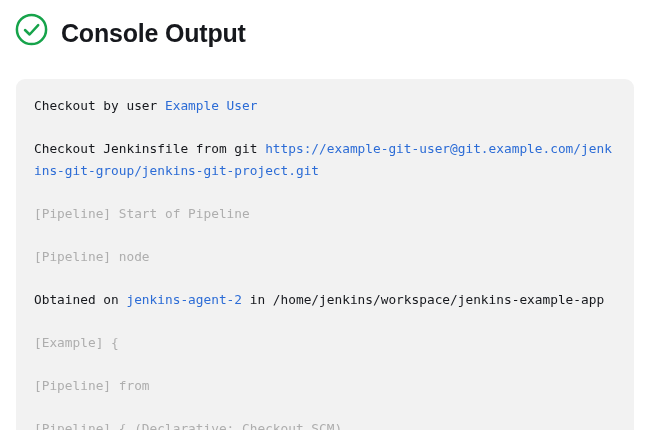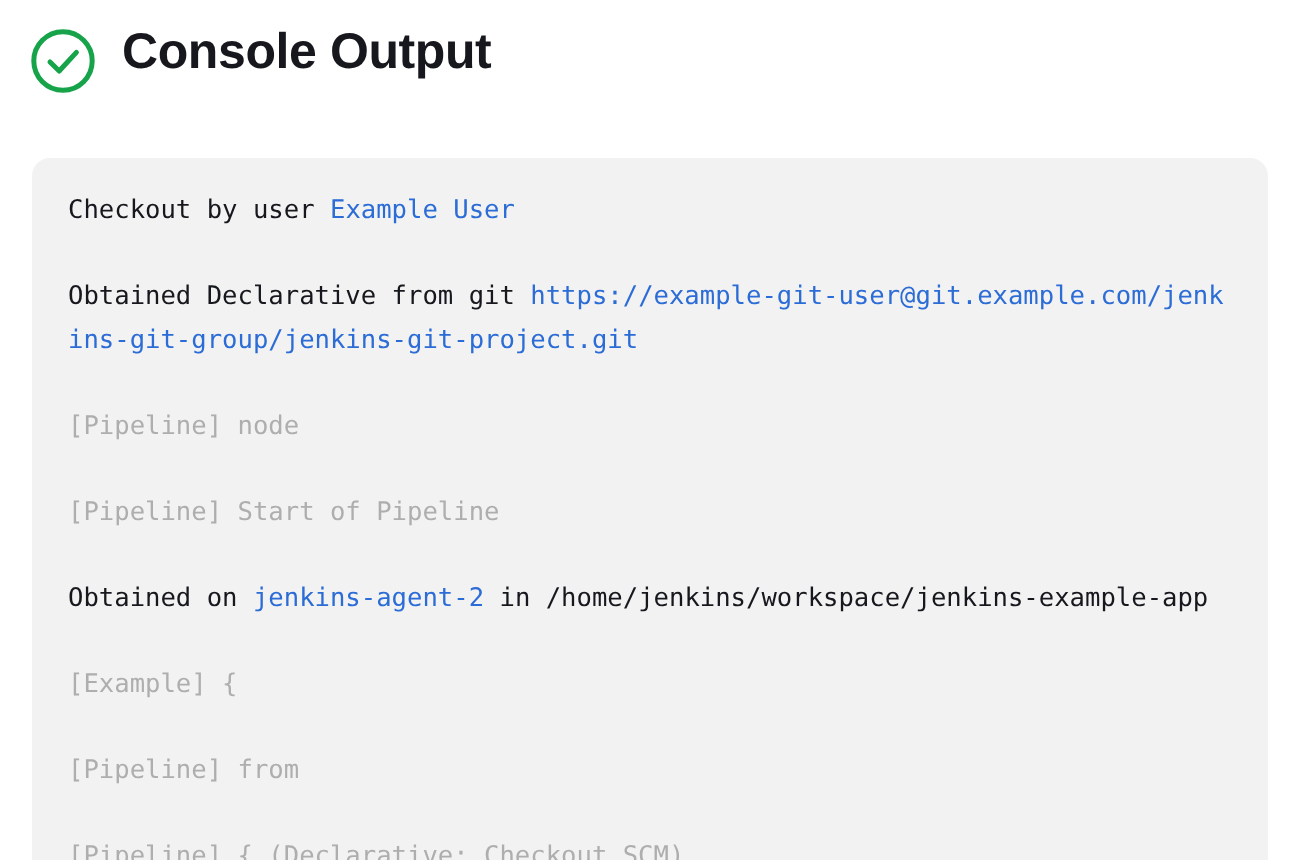--- a/index.html
+++ b/index.html
@@ -13,21 +13,21 @@
   body {
     font-family: "Liberation Sans", sans-serif;
     -webkit-font-smoothing: antialiased;
   }
 
   .page { position: relative; width: 650px; height: 430px; }
 
   
   .header {
     display: flex;
-    align-items: flex-start;
+    align-items: flex-end;
     gap: 13px;
     padding: 14px 0 0 15px;
     height: 46px;
     box-sizing: border-box;
   }
   .status-icon {
     width: 33px;
     height: 33px;
     flex: 0 0 33px;
     display: block;
@@ -75,23 +75,23 @@
   <div class="header">
     <svg class="status-icon" viewBox="0 0 33 33">
       <circle cx="16.5" cy="16.5" r="14.6" fill="none" stroke="#16a34a" stroke-width="2.5"></circle>
       <path d="M10.0 17.0 L14.6 21.5 L23.2 12.2" fill="none" stroke="#16a34a" stroke-width="2.5" stroke-linecap="round" stroke-linejoin="round"></path>
     </svg>
     <div class="page-title">Console Output</div>
   </div>
 
   <div class="console-panel">
     <pre class="console-log" id="console-log"><span class="log-line"><span>Checkout by user </span><span class="log-link">Example User</span></span>
-<span class="log-line"><span>Obtained Declarative from git </span><span class="log-link">https://example-git-user@git.example.com/jenkins-git-group/jenkins-git-project.git</span></span>
+<span class="log-line"><span>Checkout Jenkinsfile from git </span><span class="log-link">https://example-git-user@git.example.com/jenkins-git-group/jenkins-git-project.git</span></span>
+<span class="log-line muted"><span>[Pipeline] Start of Pipeline</span></span>
 <span class="log-line muted"><span>[Pipeline] node</span></span>
-<span class="log-line muted"><span>[Pipeline] Start of Pipeline</span></span>
 <span class="log-line"><span>Obtained on </span><span class="log-link">jenkins-agent-2</span><span> in /home/jenkins/workspace/jenkins-example-app</span></span>
 <span class="log-line muted"><span>[Example] {</span></span>
 <span class="log-line muted"><span>[Pipeline] from</span></span>
 <span class="log-line muted"><span>[Pipeline] { (Declarative: Checkout SCM)</span></span>
 
 
 
 
 
 

